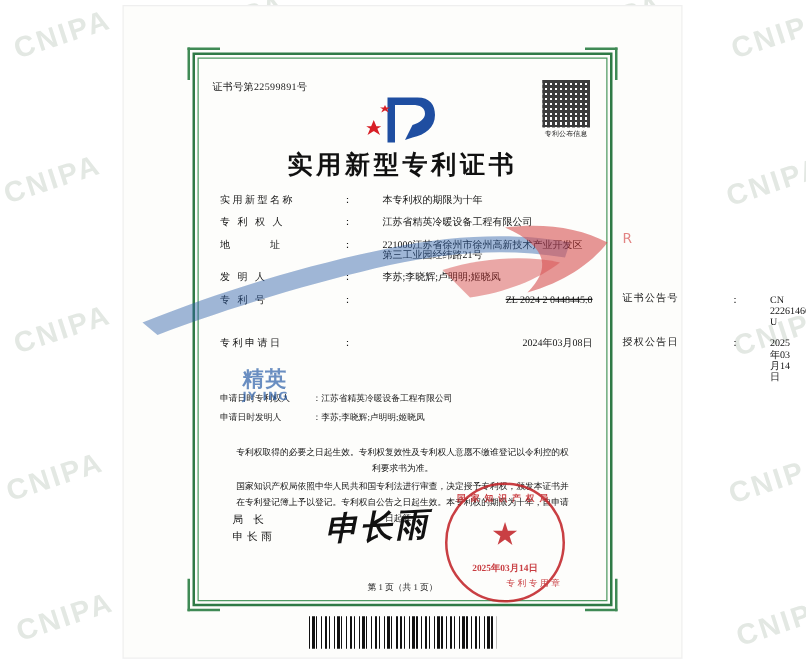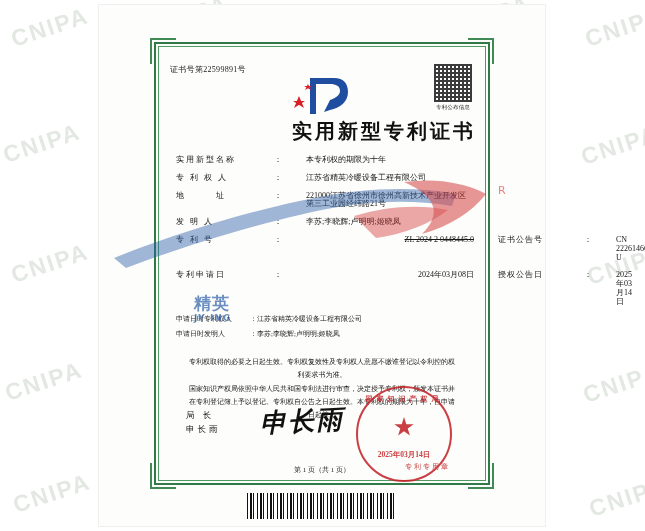--- a/index.html
+++ b/index.html
@@ -104,21 +104,21 @@
   .qr-cap{
     font-size:5.5px;
     color:#222;
     margin-top:2px;
     letter-spacing:.2px;
   }
 
   .doc-title{
     position:absolute;
     left:0;right:0;top:62px;
-    text-align:right;
+    text-align:center;
     font-family:"DejaVu Serif", serif;
     font-weight:bold;
     font-size:20px;
     letter-spacing:3px;
     color:#111;
   }
 
   .fields{
     position:absolute;
     left:8px; right:8px; top:100px;

